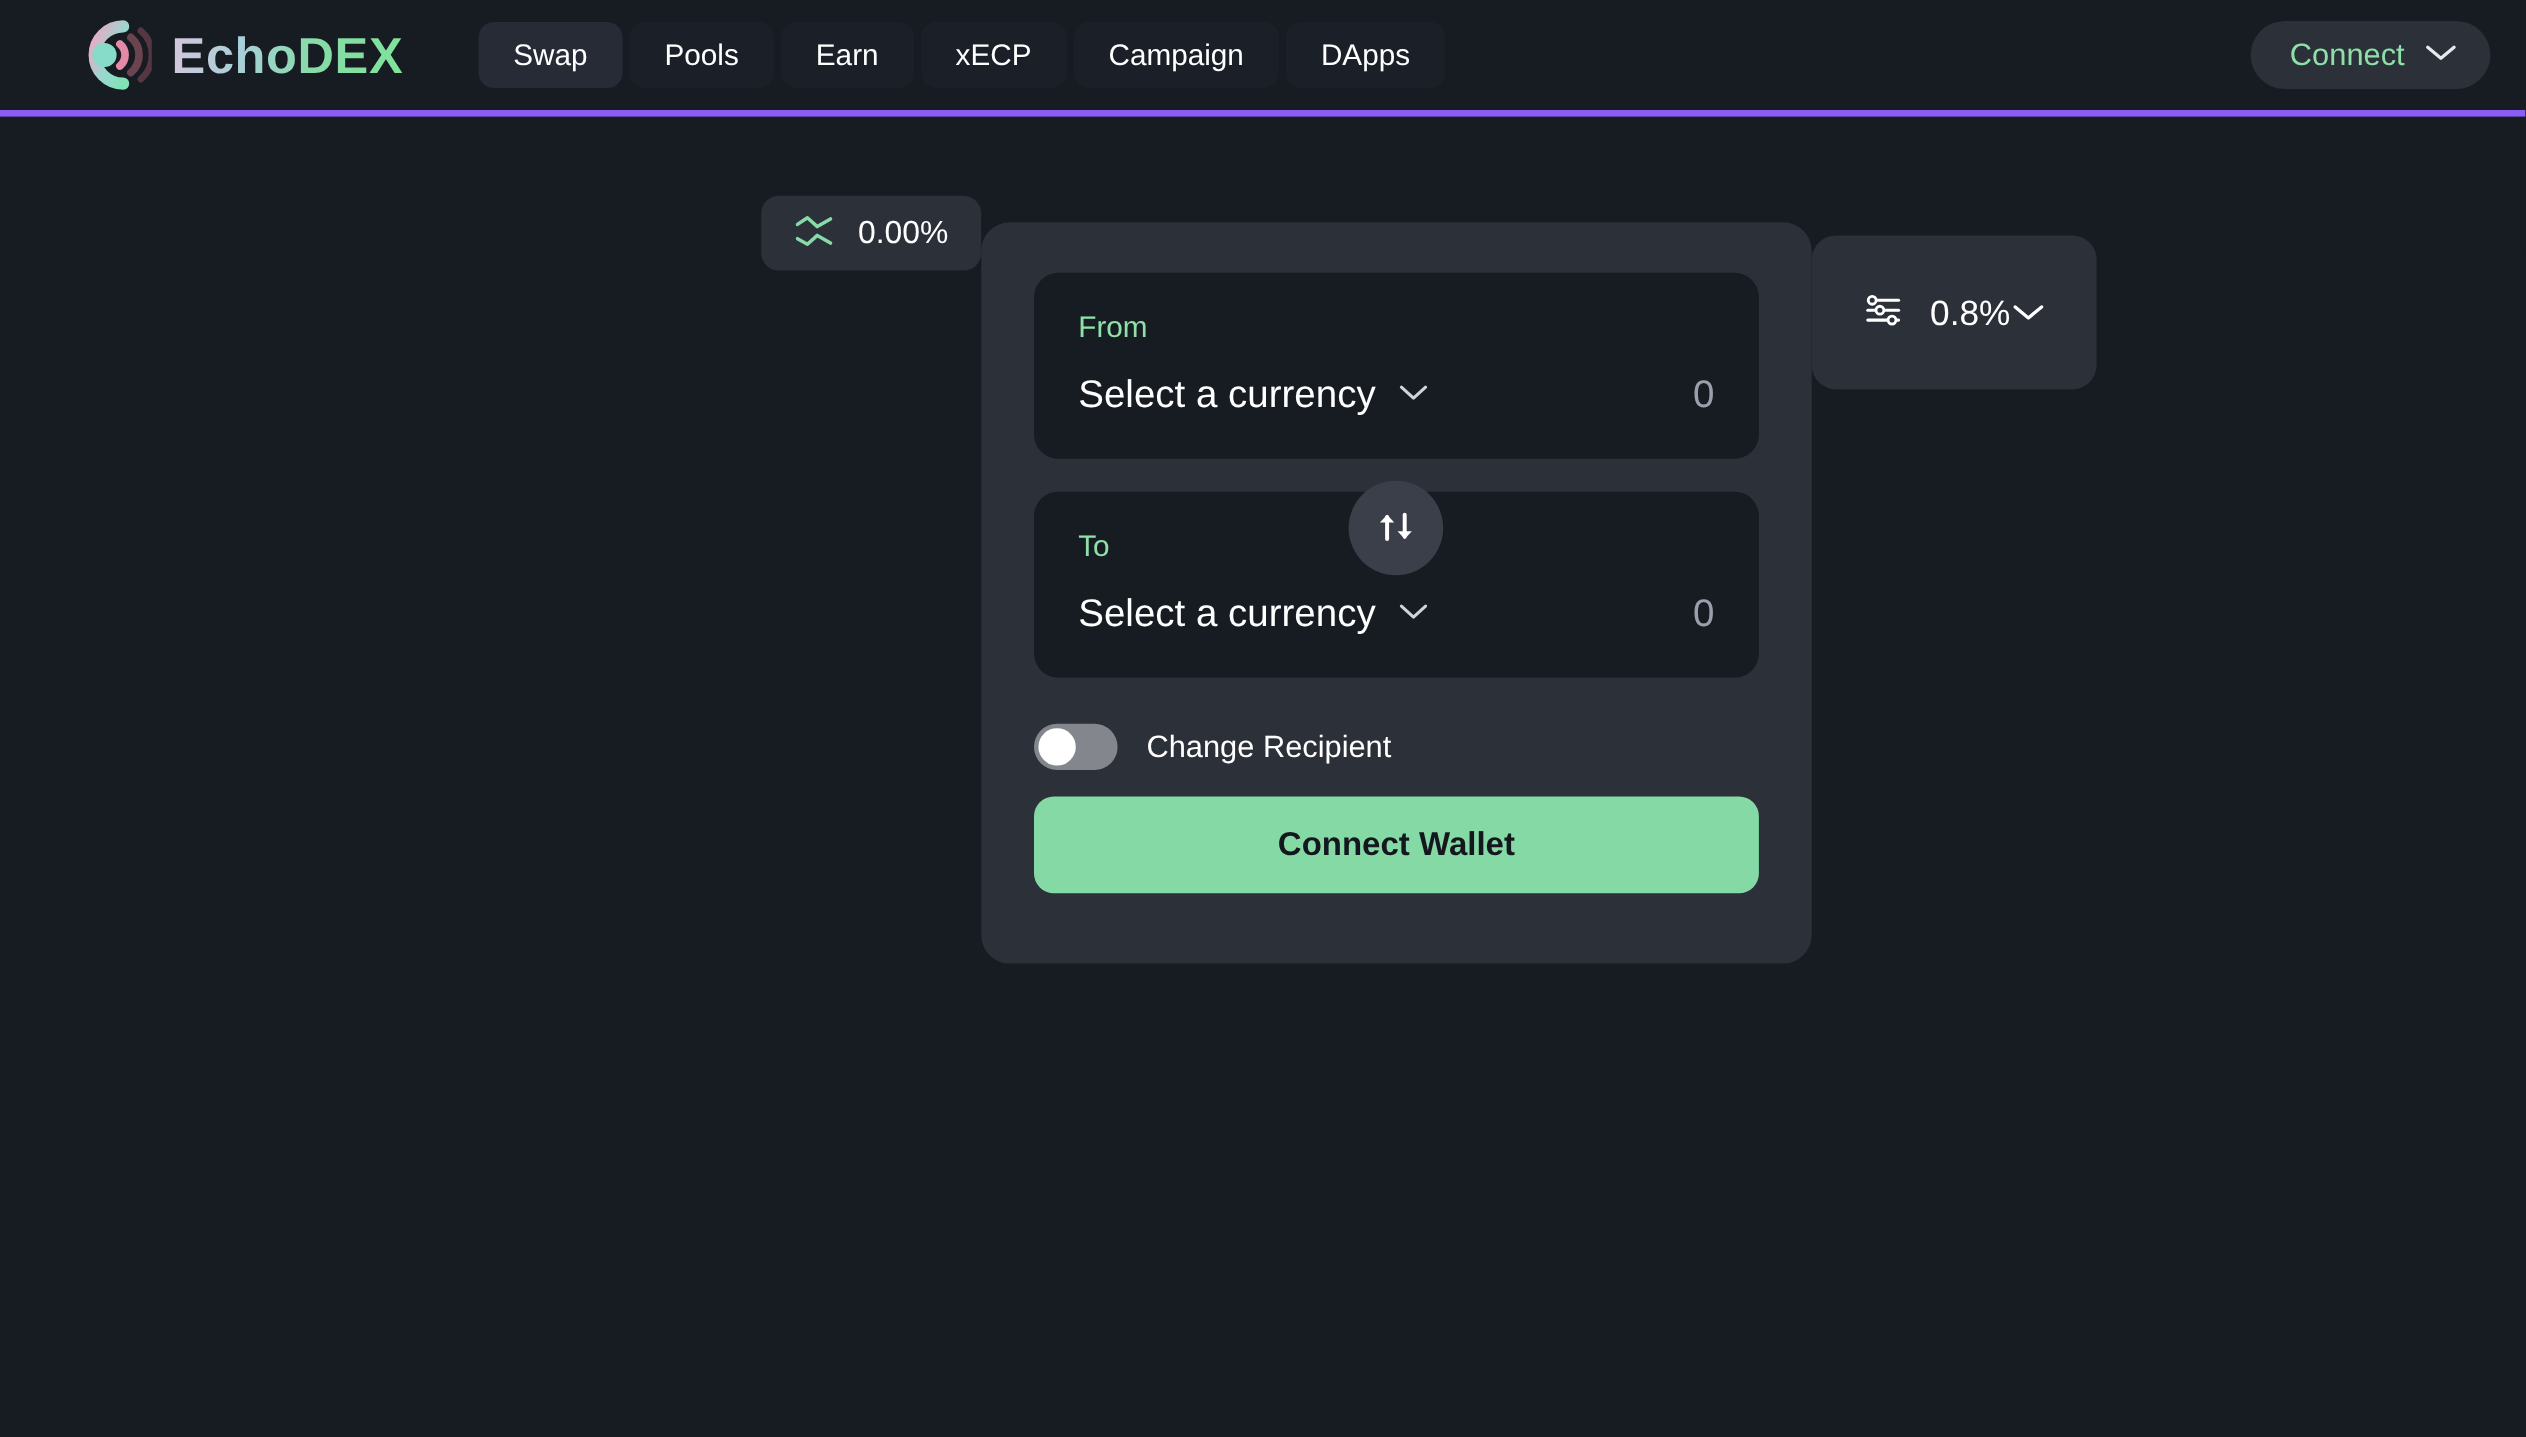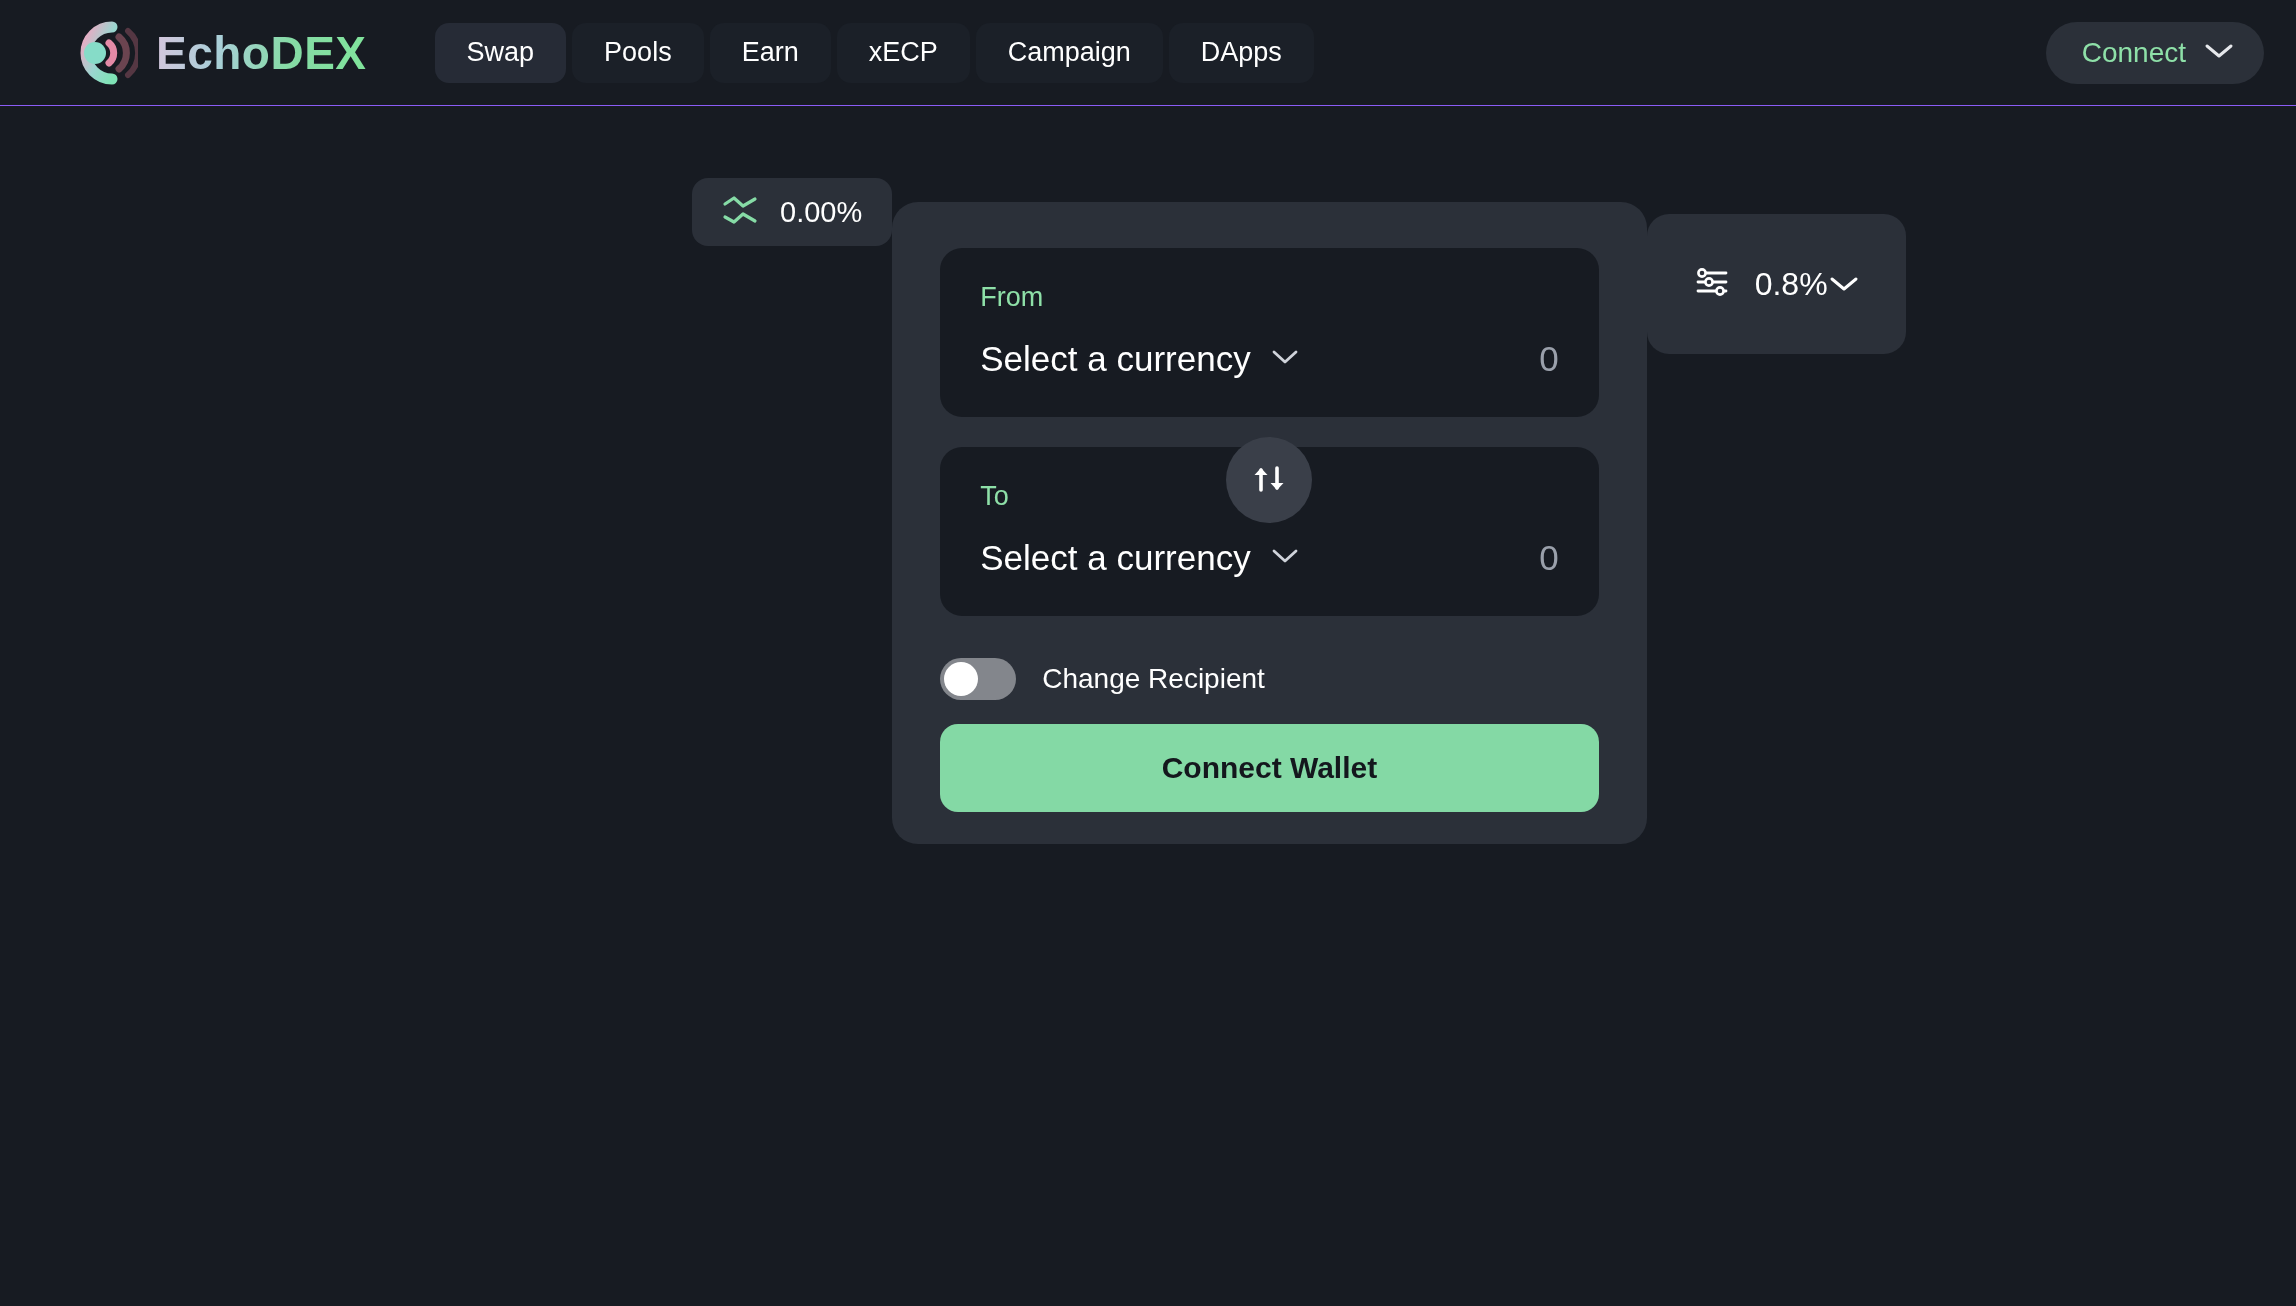--- a/index.html
+++ b/index.html
@@ -12,21 +12,21 @@
     overflow: hidden;
   }
 
   
   .header {
     height: 106px;
     width: 100%;
     display: flex;
     align-items: center;
     background: #171b22;
-    border-bottom: 1px solid #8b5cf6;
+    border-bottom: 6px solid #8b5cf6;
     position: relative;
   }
 
   .brand {
     display: flex;
     align-items: center;
     gap: 18px;
     margin-left: 62px;
     flex: 0 0 auto;
   }
@@ -109,21 +109,21 @@
     cursor: pointer;
   }
   .pill-value { font-size: 29px; color: #ffffff; }
 
   
   .swap-card {
     margin-top: 24px;
     width: 912px;
     background: #2b3039;
     border-radius: 26px;
-    padding: 46px 48px 32px 48px;
+    padding: 46px 48px 64px 48px;
     position: relative;
   }
 
   .field {
     background: #171b22;
     border-radius: 22px;
     padding: 34px 40px 38px 40px;
     position: relative;
   }
   .field-to { margin-top: 30px; }

